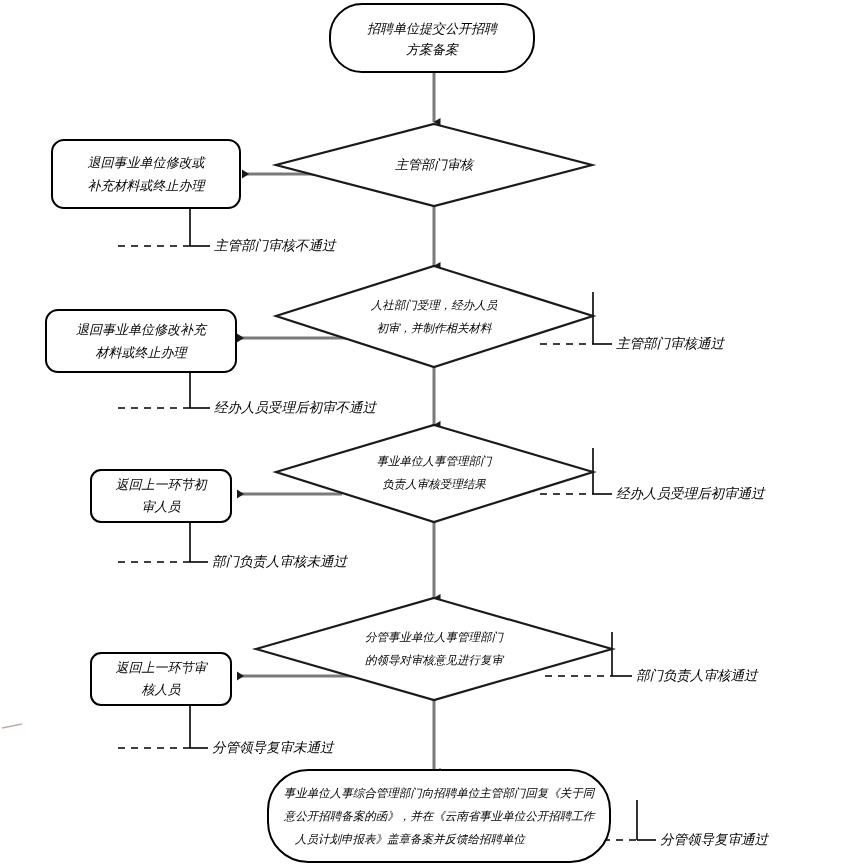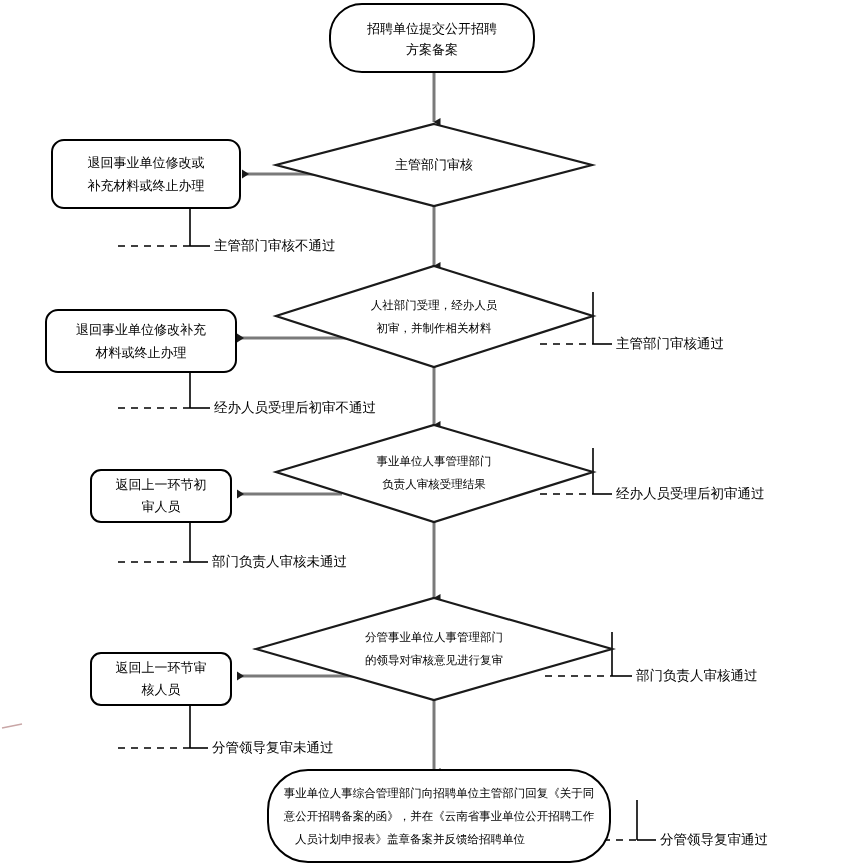--- a/index.html
+++ b/index.html
@@ -11,20 +11,21 @@
     width: 868px;
     height: 865px;
     font-family: "DejaVu Sans", "Liberation Sans", sans-serif;
     overflow: hidden;
   }
   #flow-root {
     position: relative;
     width: 868px;
     height: 865px;
     background: #ffffff;
+    font-style: italic;
   }
   svg#flow-svg {
     position: absolute;
     left: 0;
     top: 0;
     width: 868px;
     height: 865px;
     display: block;
   }
   .node-shape {

